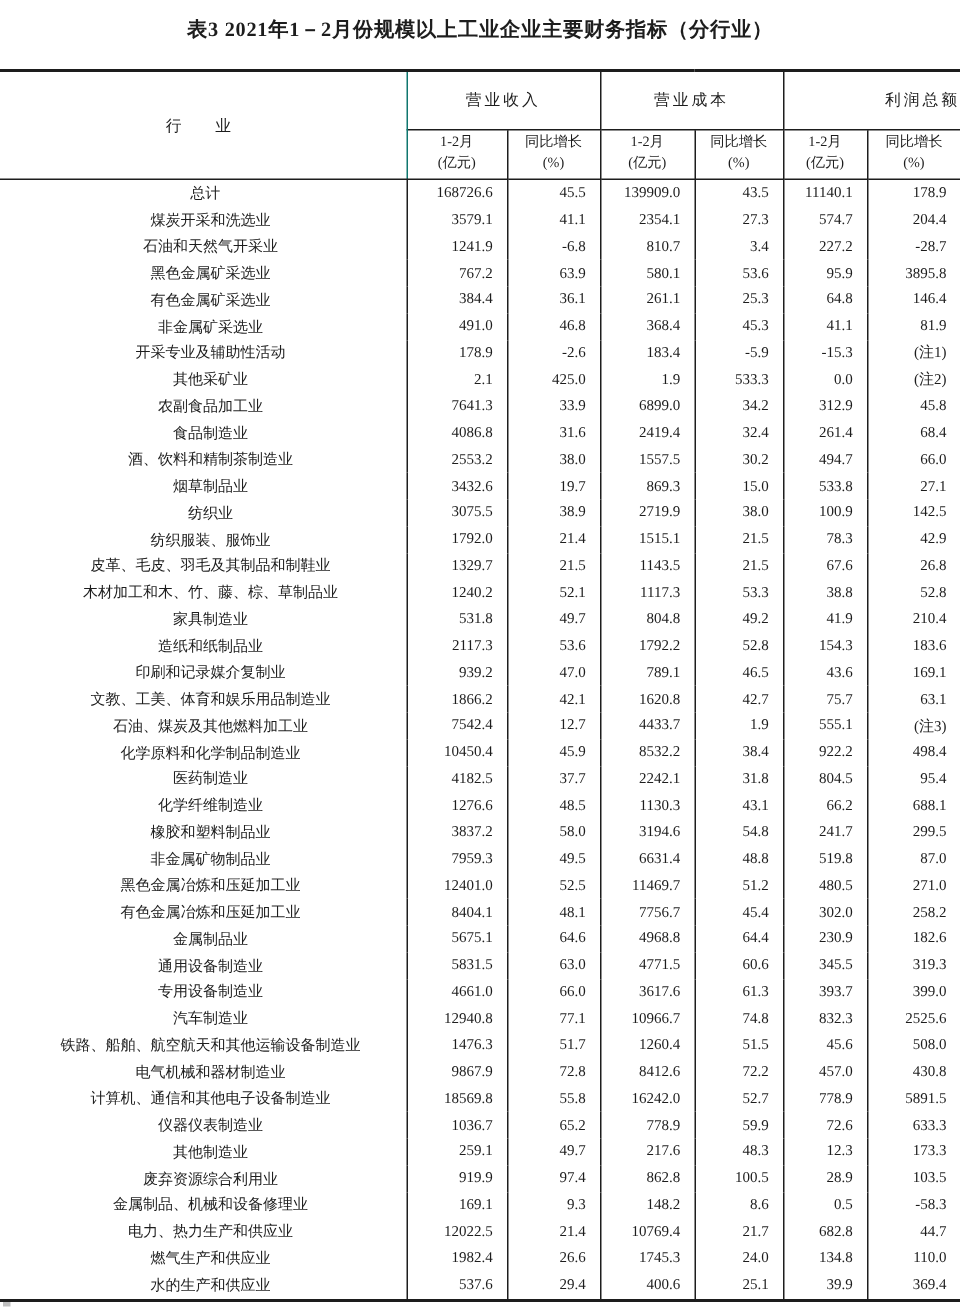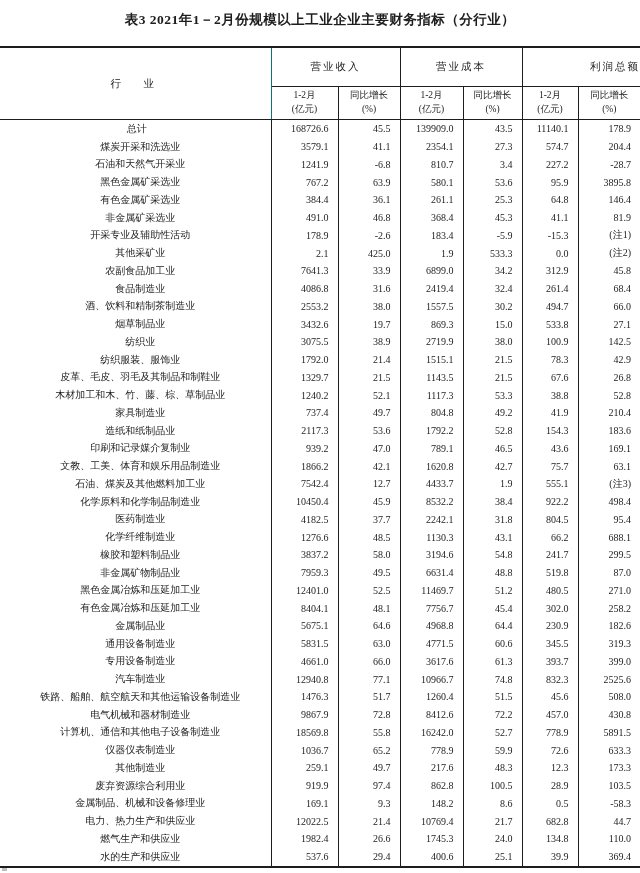--- a/index.html
+++ b/index.html
@@ -268,21 +268,21 @@
           <td class="ind indent">木材加工和木、竹、藤、棕、草制品业</td>
           <td class="num">1240.2</td>
           <td class="num">52.1</td>
           <td class="num">1117.3</td>
           <td class="num">53.3</td>
           <td class="num">38.8</td>
           <td class="num">52.8</td>
         </tr>
         <tr>
           <td class="ind indent">家具制造业</td>
-          <td class="num">737.4</td>
+          <td class="num">531.8</td>
           <td class="num">49.7</td>
           <td class="num">804.8</td>
           <td class="num">49.2</td>
           <td class="num">41.9</td>
           <td class="num">210.4</td>
         </tr>
         <tr>
           <td class="ind indent">造纸和纸制品业</td>
           <td class="num">2117.3</td>
           <td class="num">53.6</td>

